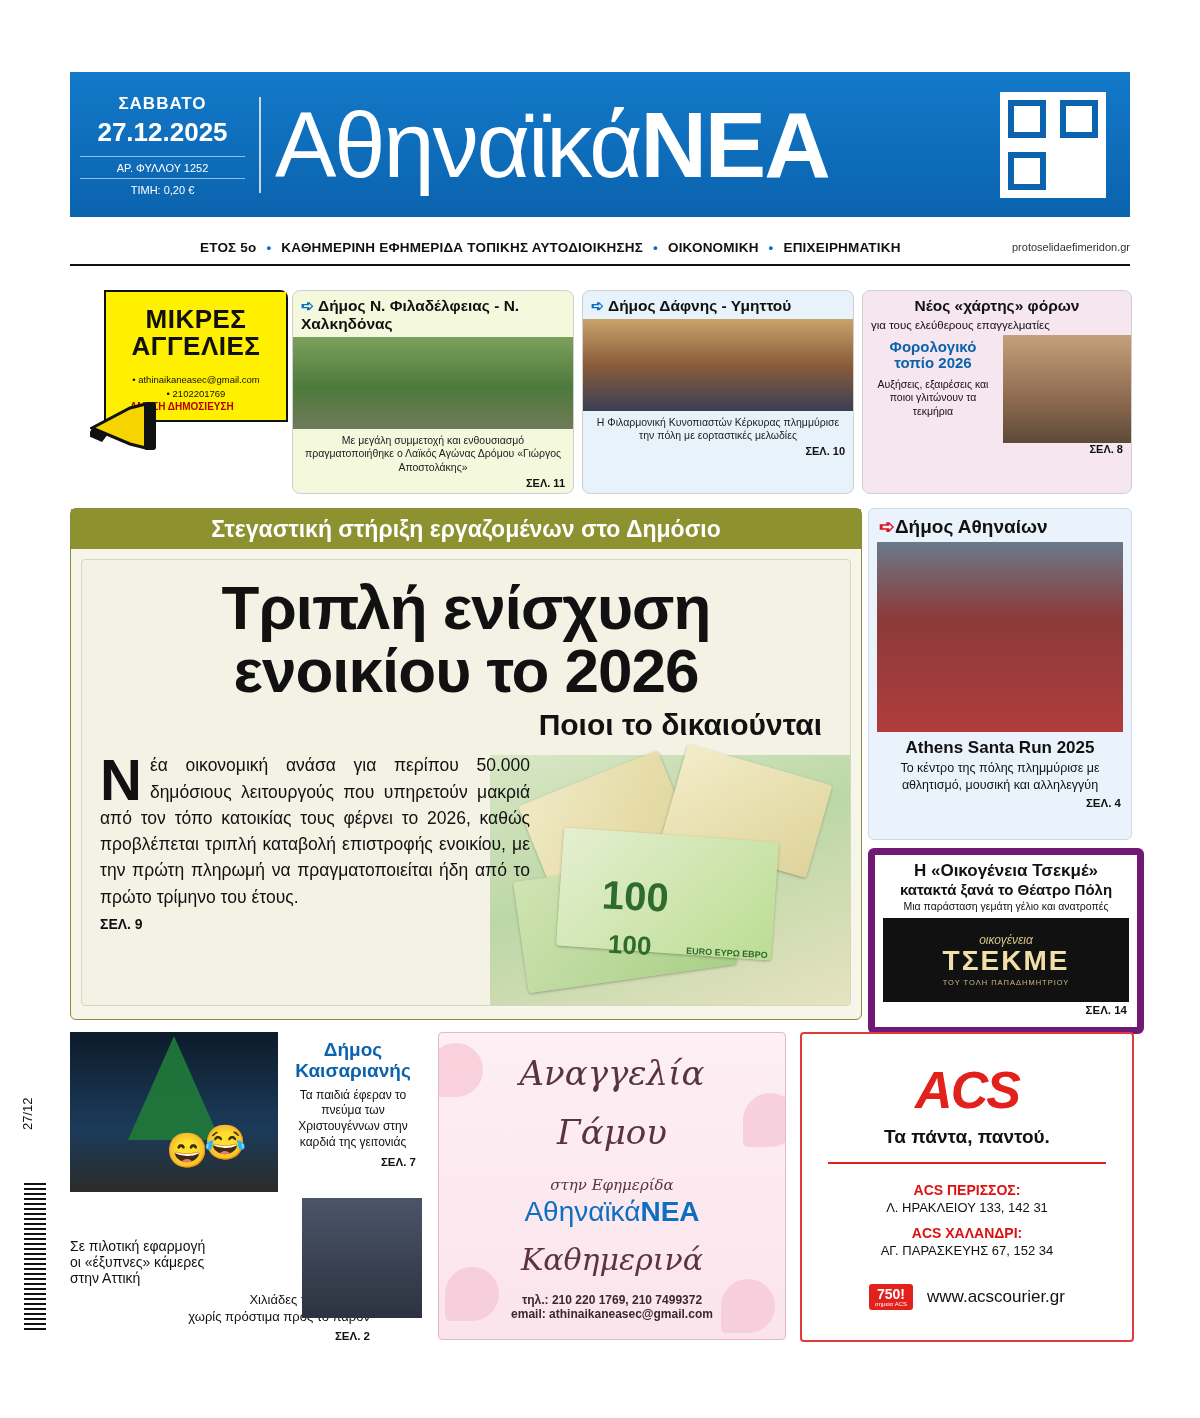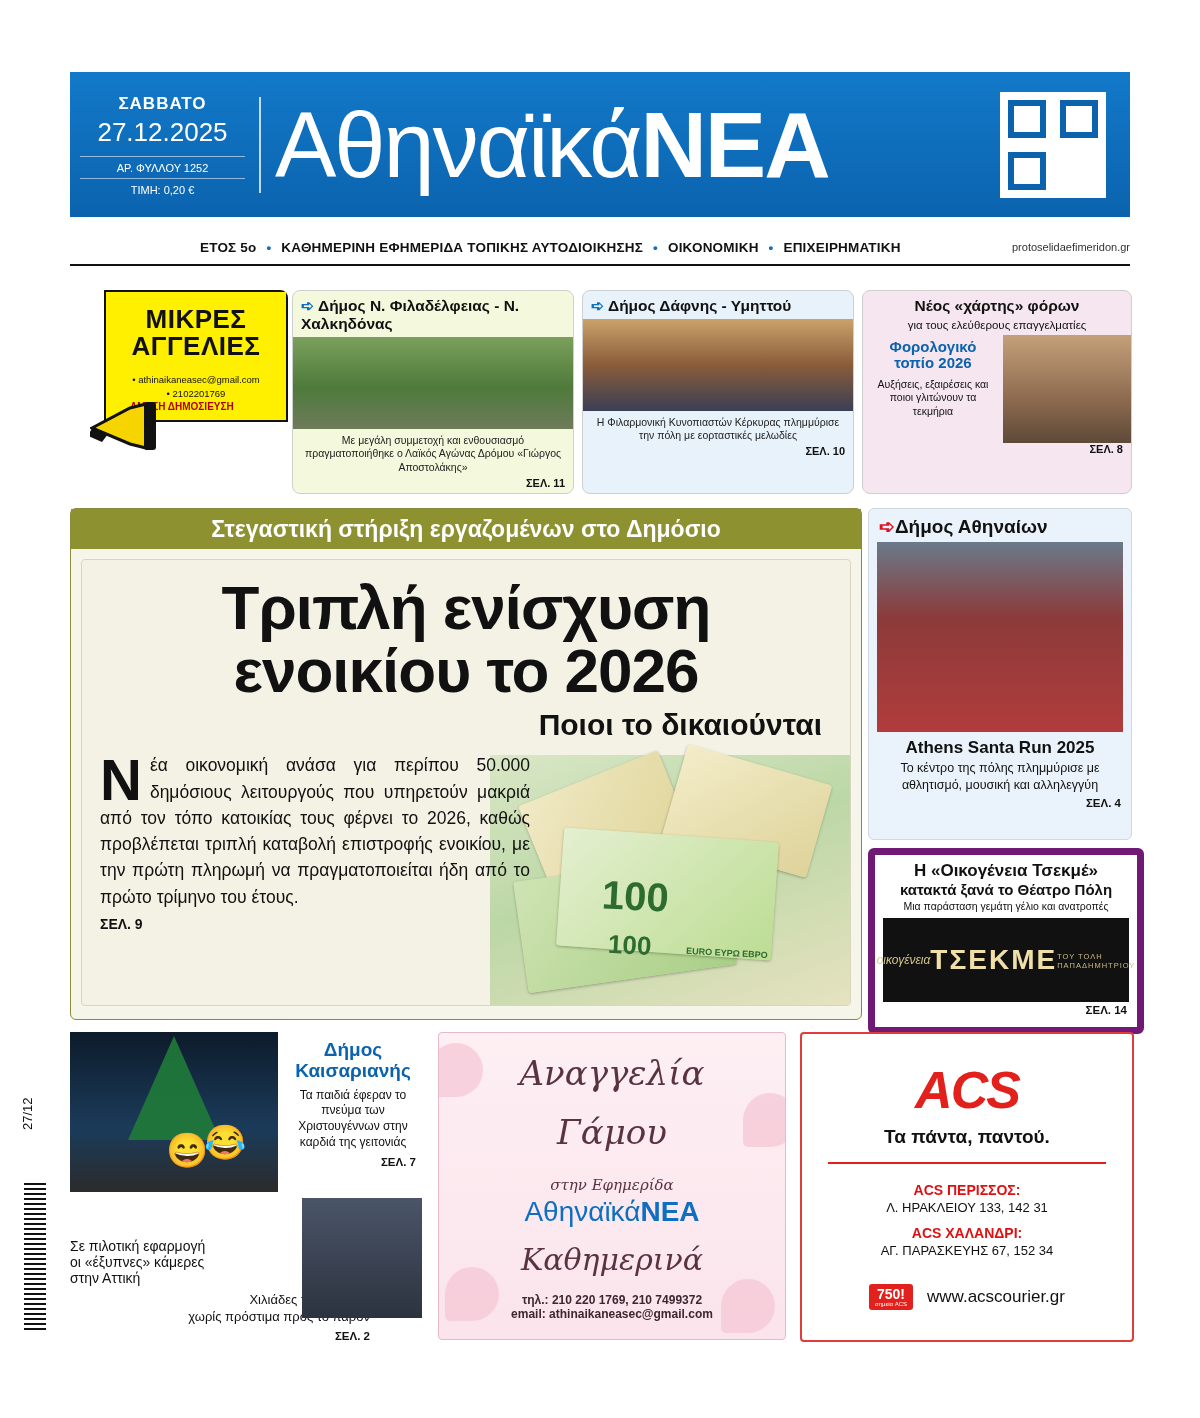--- a/index.html
+++ b/index.html
@@ -4,21 +4,21 @@
 <style>
   html,body{margin:0;padding:0;background:#ffffff;}
   body{width:1200px;height:1418px;font-family:"Liberation Sans",sans-serif;color:#111;overflow:hidden;position:relative;}
   .page{position:relative;width:1200px;height:1418px;}
 
   
   .masthead{position:absolute;left:70px;top:72px;width:1060px;height:145px;background:#0e6fc0;
     background:linear-gradient(180deg,#1279c9 0%,#0b63ae 100%);display:flex;align-items:center;}
   .mh-left{width:165px;padding-left:10px;color:#fff;text-align:center;}
   .mh-day{font-size:17px;font-weight:bold;letter-spacing:1px;}
-  .mh-date{font-size:26px;font-weight:normal;margin-top:3px;}
+  .mh-date{font-size:26px;font-weight:bold;margin-top:3px;}
   .mh-issue{font-size:11px;margin-top:8px;border-top:1px solid rgba(255,255,255,.55);padding-top:5px;}
   .mh-price{font-size:11px;margin-top:4px;border-top:1px solid rgba(255,255,255,.55);padding-top:5px;}
   .mh-sep{width:2px;height:96px;background:rgba(255,255,255,.75);margin:0 14px;}
   .mh-title{flex:1;display:flex;align-items:center;justify-content:flex-start;}
   .logo{font-size:92px;line-height:1;font-weight:bold;letter-spacing:-2px;}
   .logo .thin{color:#ffffff;font-weight:400;}
   .logo .bold{color:#ffffff;font-weight:bold;}
   .qr{width:98px;height:98px;margin-right:24px;
       background:
         linear-gradient(#fff,#fff) padding-box,
@@ -94,21 +94,21 @@
   .rc-head .arrow{color:#d12;}
   .rc-img{height:190px;margin:0 8px;background:linear-gradient(180deg,#6a7a8a,#8c3a3a 40%,#b13c3c);background-size:cover;background-position:center;}
   .rc-title{font-size:17px;font-weight:bold;text-align:center;padding:6px 6px 2px;}
   .rc-txt{font-size:12.5px;line-height:1.35;text-align:center;padding:0 8px;}
   .rc-sel{font-size:11.5px;font-weight:bold;text-align:right;padding:3px 10px 0 0;}
 
   .rc-theatre{position:absolute;left:868px;top:848px;width:262px;height:172px;background:#fff;border:7px solid #701a75;border-radius:6px;}
   .th-t1{font-size:17px;font-weight:bold;text-align:center;padding:6px 6px 0;line-height:1.15;}
   .th-t2{font-size:15px;font-weight:bold;text-align:center;}
   .th-t3{font-size:10.5px;text-align:center;padding-top:2px;}
-  .th-art{margin:6px 8px 0;height:84px;background:#111;color:#f2e3b8;display:flex;align-items:center;justify-content:center;position:relative;}
+  .th-art{margin:6px 8px 0;height:84px;background:#111;color:#f2e3b8;display:flex;flex-direction:column;align-items:center;justify-content:center;position:relative;}
   .th-small{font-size:12px;font-style:italic;color:#d8c68a;}
   .th-big{font-size:28px;font-weight:bold;letter-spacing:2px;color:#f0e0a8;line-height:1;}
   .th-sub{font-size:7.5px;letter-spacing:1px;color:#cdbb84;margin-top:3px;}
   .th-sel{font-size:11.5px;font-weight:bold;text-align:right;padding:2px 10px 0 0;}
 
   
   .bt-kaisariani{position:absolute;left:70px;top:1032px;width:352px;height:160px;background:#fff;}
   .bk-img{position:absolute;left:0;top:0;width:208px;height:160px;background:linear-gradient(180deg,#0d1b2a,#1b3b5a 60%,#2b2b2b);overflow:hidden;}
   .bk-tree{position:absolute;left:50%;top:4px;transform:translateX(-50%);width:0;height:0;border-left:46px solid transparent;border-right:46px solid transparent;border-bottom:104px solid #1f7a3a;opacity:.92;}
   .bk-emoji{position:absolute;font-size:34px;}
@@ -220,21 +220,21 @@
       <div class="pc-head">
         <span class="arrow">➪</span><span>Δήμος Δάφνης - Υμηττού</span>
       </div>
       <div class="pc-img" style="background:linear-gradient(180deg,#caa36a,#8a5c3a 50%,#3a3f55);"></div>
       <div class="pc-cap">Η Φιλαρμονική Κυνοπιαστών Κέρκυρας πλημμύρισε την πόλη με εορταστικές μελωδίες</div>
       <div class="pc-sel">ΣΕΛ. 10</div>
     </div>
 
     <div class="card pcard card-c">
       <div class="pc-head" style="text-align:center">Νέος «χάρτης» φόρων</div>
-      <div style="font-size:11.5px;text-align:center;padding:0 8px 4px;">για τους ελεύθερους επαγγελματίες</div>
+      <div style="font-size:11.5px;padding:0 8px 4px;">για τους ελεύθερους επαγγελματίες</div>
       <div class="taxbox">
         <div class="tax-left">
           <div class="tax-t">Φορολογικό τοπίο 2026</div>
           <div class="tax-s">Αυξήσεις, εξαιρέσεις και ποιοι γλιτώνουν τα τεκμήρια</div>
         </div>
         <div class="tax-right" style="background:linear-gradient(180deg,#c4a07a,#8d6a4f 60%,#5d4a38);"></div>
       </div>
       <div class="pc-sel">ΣΕΛ. 8</div>
     </div>
   </div>

